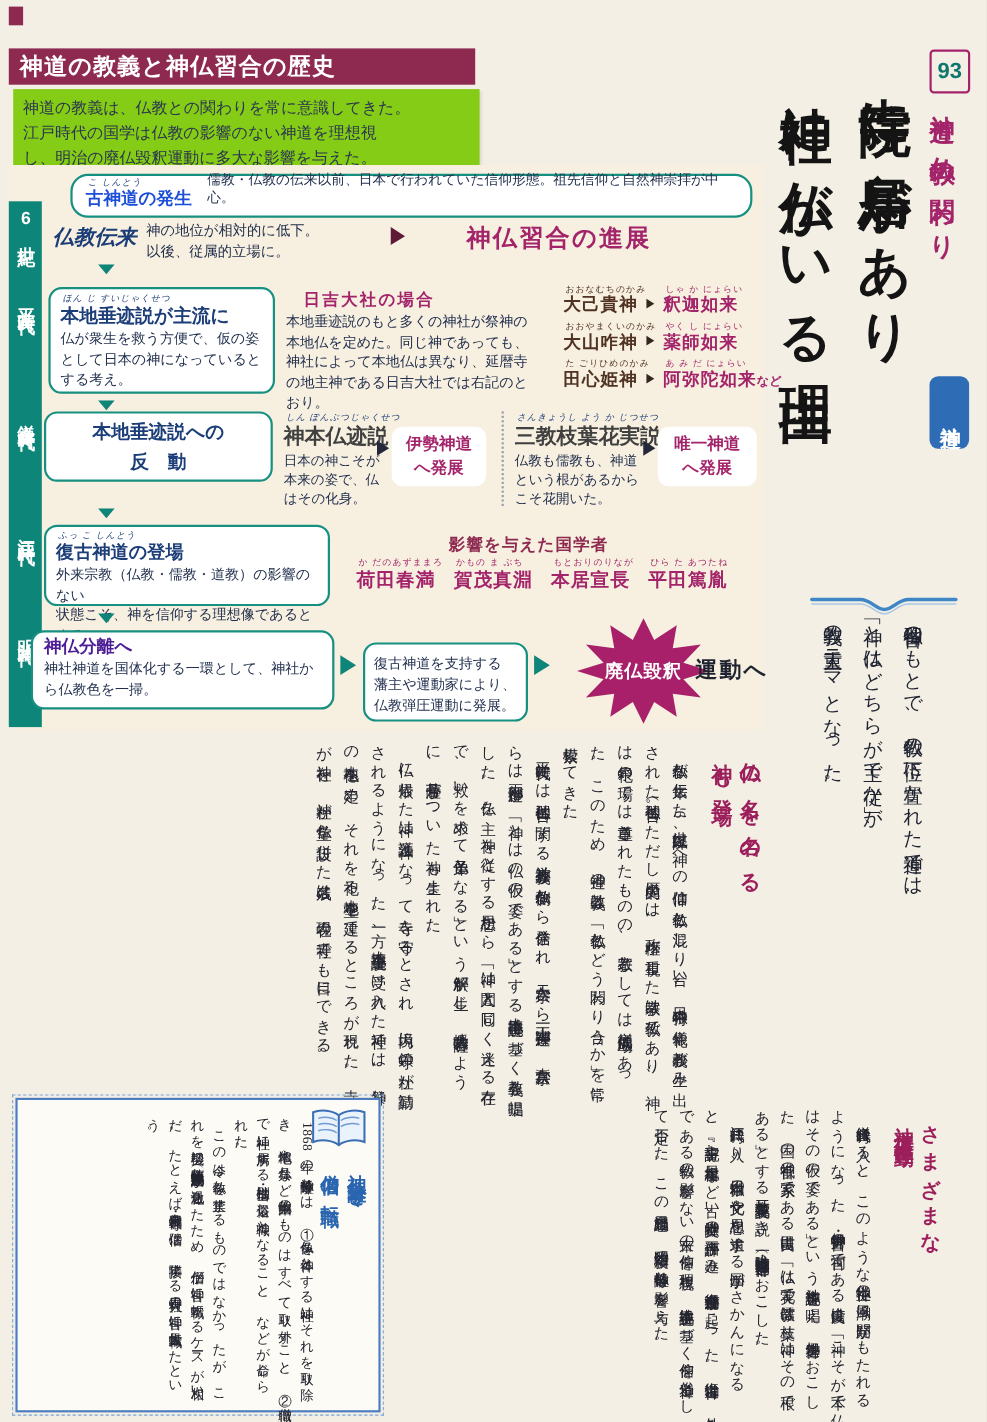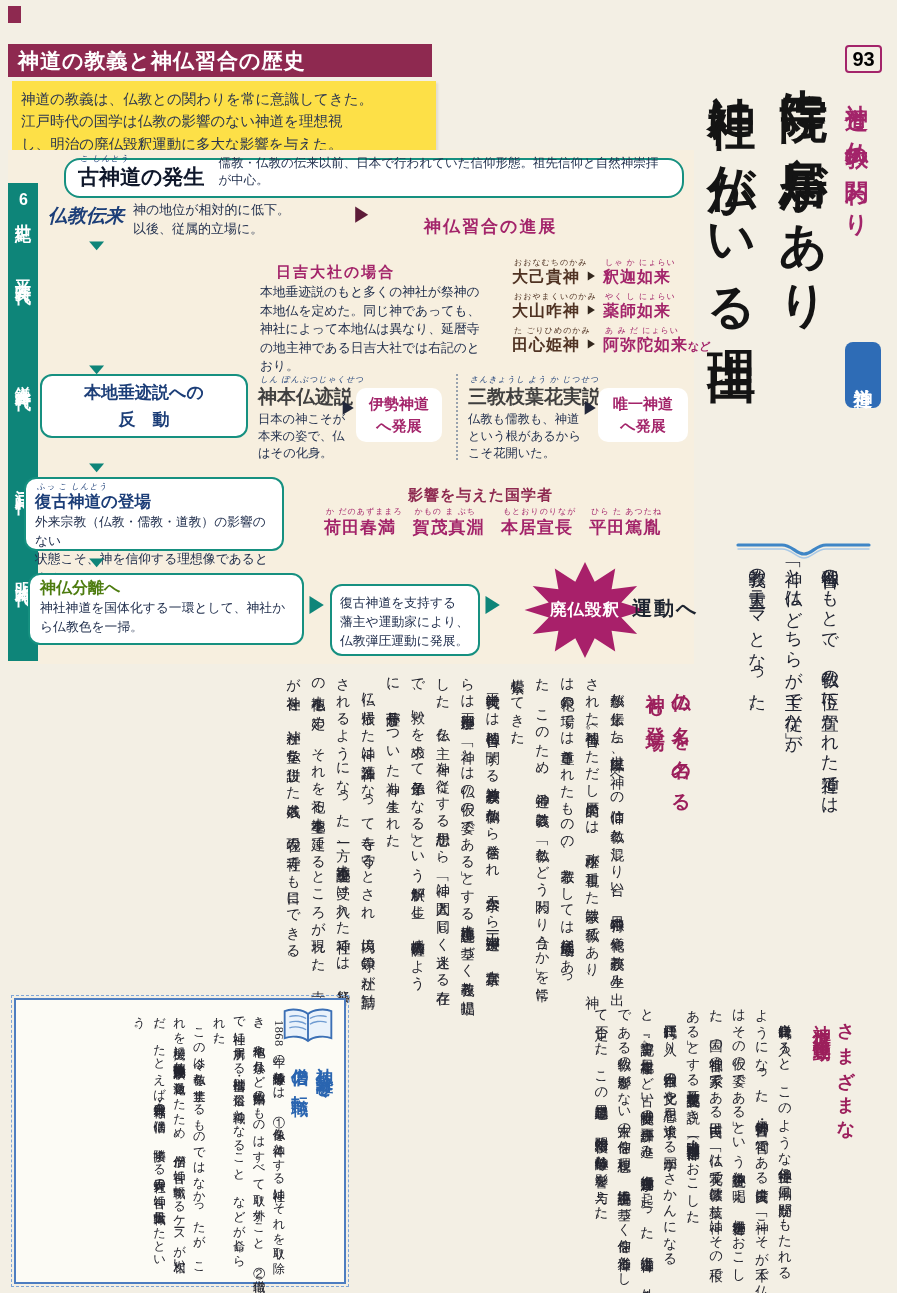--- a/index.html
+++ b/index.html
@@ -9,46 +9,46 @@
   .v{writing-mode:vertical-rl;}
   .pre{white-space:pre-line;}
   .serif{font-family:"Liberation Serif","DejaVu Serif",serif;}
 
   
   .corner{left:8px;top:6px;width:13px;height:17px;background:#8e2950;}
 
   
   .bar{left:8px;top:44px;width:424px;height:33px;background:#8e2950;color:#fff;
        font-size:21px;font-weight:bold;line-height:33px;padding-left:10px;letter-spacing:1px;box-sizing:border-box;}
-  .summary{left:12px;top:81px;width:424px;background:#fde047;padding:7px 9px;box-sizing:border-box;
+  .summary{left:12px;top:81px;width:424px;background:#84cc16;padding:7px 9px;box-sizing:border-box;
            font-size:14.5px;line-height:1.55;color:#2a3550;box-shadow:2px 2px 2px rgba(90,80,60,.12);}
 
   
   .panel{left:8px;top:150px;width:686px;height:514px;background:#f7efdf;}
   .obox{left:64px;top:158px;width:620px;height:40px;background:#fff;border:2px solid #169080;
         border-radius:16px;display:flex;align-items:flex-end;padding:2px 12px 5px;box-sizing:border-box;}
   .rt{position:relative;display:inline-block;padding-top:10px;white-space:nowrap;}
   .rt .f{position:absolute;top:0;left:2px;font-size:8px;letter-spacing:1px;white-space:nowrap;}
-  .otitle{font-size:21px;font-weight:bold;color:#0f172a;}
+  .otitle{font-size:16px;font-weight:bold;color:#1d4ed8;}
   .odesc{margin-left:14px;font-size:12.5px;color:#22304e;padding-bottom:2px;}
 
   .erabar{left:8px;top:183px;width:30px;height:478px;background:#0e8579;}
   .era{position:absolute;left:4px;writing-mode:vertical-rl;text-orientation:upright;color:#fff;
        font-weight:bold;font-size:16px;letter-spacing:3px;}
 
   .navy{color:#1c3e78;font-style:italic;}
   .desc{font-size:13px;line-height:1.45;color:#22304e;}
   .magenta{color:#a3246a;}
   .tealbox{background:#fff;border:2px solid #169080;border-radius:12px;box-sizing:border-box;}
   .downarr{font-size:15px;color:#0e8579;transform:scaleX(1.7);transform-origin:left;}
 
   .r1title{left:48px;top:203px;font-size:19px;font-weight:bold;}
   .r1desc{left:133px;top:201px;}
   .r1arrow{left:352px;top:202px;font-size:20px;color:#5d1b38;}
-  .r1result{left:424px;top:215px;font-size:17px;font-weight:bold;letter-spacing:2px;}
+  .r1result{left:424px;top:202px;font-size:22px;font-weight:bold;letter-spacing:2px;}
 
   .box2{left:44px;top:261px;width:206px;height:97px;padding:3px 9px;}
   .b2title{font-size:17px;font-weight:bold;color:#1c3e78;}
   .casetitle{left:276px;top:263px;font-size:15px;font-weight:bold;letter-spacing:2px;}
   .casedesc{left:260px;top:283px;width:228px;font-size:12.8px;line-height:1.45;color:#22304e;}
   .pairs{left:492px;top:257px;}
   .pair{margin-bottom:3px;white-space:nowrap;margin-left:20px;}
   .kami{color:#4f3222;} .kami .f{color:#4f3222;}
   .kname{font-size:16px;font-weight:bold;color:#4f3222;letter-spacing:1px;}
   .parrow{font-size:11px;color:#33271d;margin:0 6px;vertical-align:2px;}
@@ -63,40 +63,40 @@
   .r3title{font-size:19px;font-weight:bold;color:#404040;}
   .r3desc{font-size:12.3px;line-height:1.4;color:#22304e;margin-top:1px;}
   .r3arrowA{left:340px;top:397px;font-size:17px;color:#23283a;}
   .r3arrowB{left:582px;top:397px;font-size:17px;color:#23283a;}
   .resbox{background:#fff;border-radius:10px;display:flex;align-items:center;justify-content:center;
           text-align:center;font-size:15px;font-weight:bold;color:#a3246a;line-height:1.5;}
   .resA{left:356px;top:388px;width:86px;height:54px;}
   .resB{left:598px;top:388px;width:90px;height:54px;}
   .div3{left:456px;top:374px;height:86px;border-left:2px dotted #97a1ad;}
 
-  .box4{left:24px;top:477px;width:260px;height:74px;padding:2px 9px;}
+  .box4{left:40px;top:477px;width:260px;height:74px;padding:2px 9px;}
   .b4title{font-size:16.5px;font-weight:bold;color:#1c3e78;}
   .b4desc{font-size:12.8px;line-height:1.45;color:#22304e;}
   .r4title{left:408px;top:486px;font-size:15px;font-weight:bold;color:#8e2950;letter-spacing:1px;}
   .scholars{left:324px;top:506px;white-space:nowrap;}
   .scholar{margin-right:12px;}
   .sname{font-size:17px;font-weight:bold;color:#a3246a;letter-spacing:1px;}
   .scholar .f{color:#a3246a;}
 
   .box5a{left:28px;top:573px;width:276px;height:72px;padding:3px 10px;}
-  .b5title{font-size:16px;font-weight:bold;color:#4d7c0f;}
+  .b5title{font-size:16px;font-weight:bold;color:#4c1d95;}
   .box5b{left:330px;top:584px;width:150px;height:72px;padding:7px 8px;font-size:12.8px;line-height:1.5;color:#22304e;}
   .r5arrow{font-size:22px;color:#0e8579;}
   .burst{left:521px;top:561px;width:128px;height:98px;}
   .burstlabel{position:absolute;left:0;top:38px;width:100%;text-align:center;color:#fff;
               font-size:16.5px;font-weight:bold;letter-spacing:1px;}
   .r5suffix{left:632px;top:595px;font-size:20px;font-weight:bold;color:#1d2430;letter-spacing:2px;}
 
   
-  .mnum{left:845px;top:45px;width:37px;height:28px;border:2px solid #a3246a;border-radius:4px;color:#000000;
+  .mnum{left:845px;top:45px;width:37px;height:40px;border:2px solid #a3246a;border-radius:4px;color:#0f766e;
         font-size:20px;font-weight:bold;display:flex;align-items:center;justify-content:center;box-sizing:border-box;}
   .mseries{left:842px;top:86px;font-size:23px;font-weight:bold;color:#a3246a;letter-spacing:4px;}
   .mtag{left:845px;top:342px;width:36px;height:66px;background:#2e6cb6;border-radius:8px;color:#fff;
         font-size:19px;font-weight:bold;display:flex;align-items:center;justify-content:center;letter-spacing:2px;}
   .titleR{left:772px;top:50px;font-size:48px;font-weight:bold;color:#141414;letter-spacing:5px;line-height:1.3;}
   .titleL{left:700px;top:58px;font-size:48px;font-weight:bold;color:#141414;letter-spacing:5px;line-height:1.3;}
   .wave{left:736px;top:540px;}
   .lead{left:700px;top:556px;width:148px;height:446px;font-size:17.5px;line-height:2.08;
         letter-spacing:0.5px;color:#1e2230;}
 
@@ -152,20 +152,27 @@
     <span class="era" style="top:386px">明治時代</span>
   </div>
 
   <div class="abs r1title navy">仏教伝来</div>
   <div class="abs r1desc desc pre">神の地位が相対的に低下。
 以後、従属的立場に。</div>
   <div class="abs r1arrow">▶</div>
   <div class="abs r1result magenta">神仏習合の進展</div>
   <div class="abs downarr" style="left:84px;top:236px">▼</div>
 
+  <div class="abs tealbox box2">
+    <span class="rt">
+      <span class="f navy">ほん じ すいじゃくせつ</span>
+      <span class="b2title">本地垂迹説が主流に</span>
+    </span>
+    <div class="desc" style="font-size:12.8px">仏が衆生を救う方便で、仮の姿として日本の神になっているとする考え。</div>
+  </div>
   <div class="abs downarr" style="left:84px;top:360px">▼</div>
   <div class="abs casetitle magenta">日吉大社の場合</div>
   <div class="abs casedesc">本地垂迹説のもと多くの神社が祭神の本地仏を定めた。同じ神であっても、神社によって本地仏は異なり、延暦寺の地主神である日吉大社では右記のとおり。</div>
   <div class="abs pairs">
     <div class="pair">
       <span class="rt kami"><span class="f">おおなむちのかみ</span><span class="kname">大己貴神</span></span><span class="parrow">▶</span><span class="rt butsu"><span class="f">しゃ か にょらい</span><span class="bname">釈迦如来</span></span>
     </div>
     <div class="pair">
       <span class="rt kami"><span class="f">おおやまくいのかみ</span><span class="kname">大山咋神</span></span><span class="parrow">▶</span><span class="rt butsu"><span class="f">やく し にょらい</span><span class="bname">薬師如来</span></span>
     </div>

